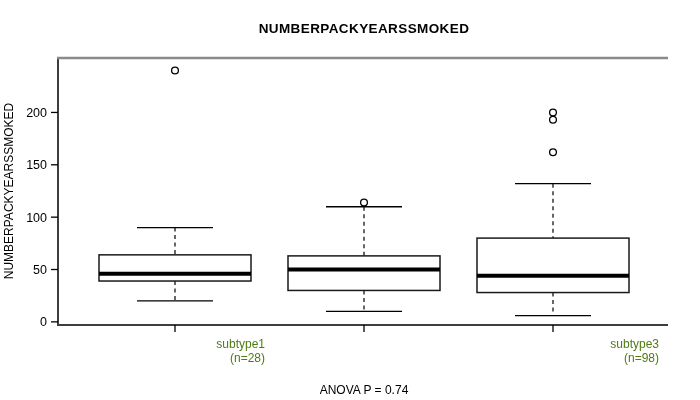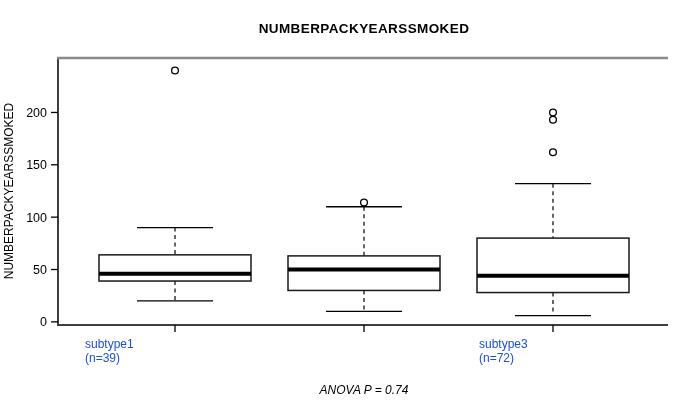--- a/index.html
+++ b/index.html
@@ -35,33 +35,32 @@
     left: 0; top: 0;
   }
   svg text {
     font-family: "Liberation Sans", sans-serif;
     fill: #000;
   }
   .group-label {
     position: absolute;
     top: 337px;
     width: 180px;
-    text-align: left;
+    text-align: right;
     font-size: 12px;
     line-height: 14px;
-    color: #1d4ed8;
+    color: #4d7c0f;
   }
   .group-label .line { display: block; }
   #anova-note {
     position: absolute;
     left: 214px; top: 383px; width: 300px;
     text-align: center;
     font-size: 12px;
     color: #000;
-    font-style: italic;
   }
 </style>
 </head>
 <body>
 
 <div id="figure">
 
   <div id="chart-title">NUMBERPACKYEARSSMOKED</div>
 
   <div id="y-axis-label">NUMBERPACKYEARSSMOKED</div>
@@ -102,24 +101,24 @@
       <line x1="515" y1="315.5764705882353" x2="591" y2="315.5764705882353" stroke="#000000" stroke-width="1.4"></line>
       <rect x="477" y="238.09411764705882" width="152" height="54.44705882352943" fill="#ffffff" stroke="#1a1a1a" stroke-width="1.5"></rect>
       <line x1="477" y1="275.7882352941176" x2="629" y2="275.7882352941176" stroke="#000000" stroke-width="4"></line>
       <circle cx="553" cy="152.23529411764704" r="3.4" fill="none" stroke="#000000" stroke-width="1.3"></circle>
       <circle cx="553" cy="119.77647058823527" r="3.4" fill="none" stroke="#000000" stroke-width="1.3"></circle>
       <circle cx="553" cy="112.44705882352943" r="3.4" fill="none" stroke="#000000" stroke-width="1.3"></circle>
     </svg>
 
   <div class="group-label" style="left:85px;">
     <span class="line">subtype1</span>
-    <span class="line">(n=39)</span>
+    <span class="line">(n=28)</span>
   </div>
 
 
   <div class="group-label" style="left:479px;">
     <span class="line">subtype3</span>
-    <span class="line">(n=72)</span>
+    <span class="line">(n=98)</span>
   </div>
 
   <div id="anova-note">ANOVA P = 0.74</div>
 
 </div>
 
 </body></html>

